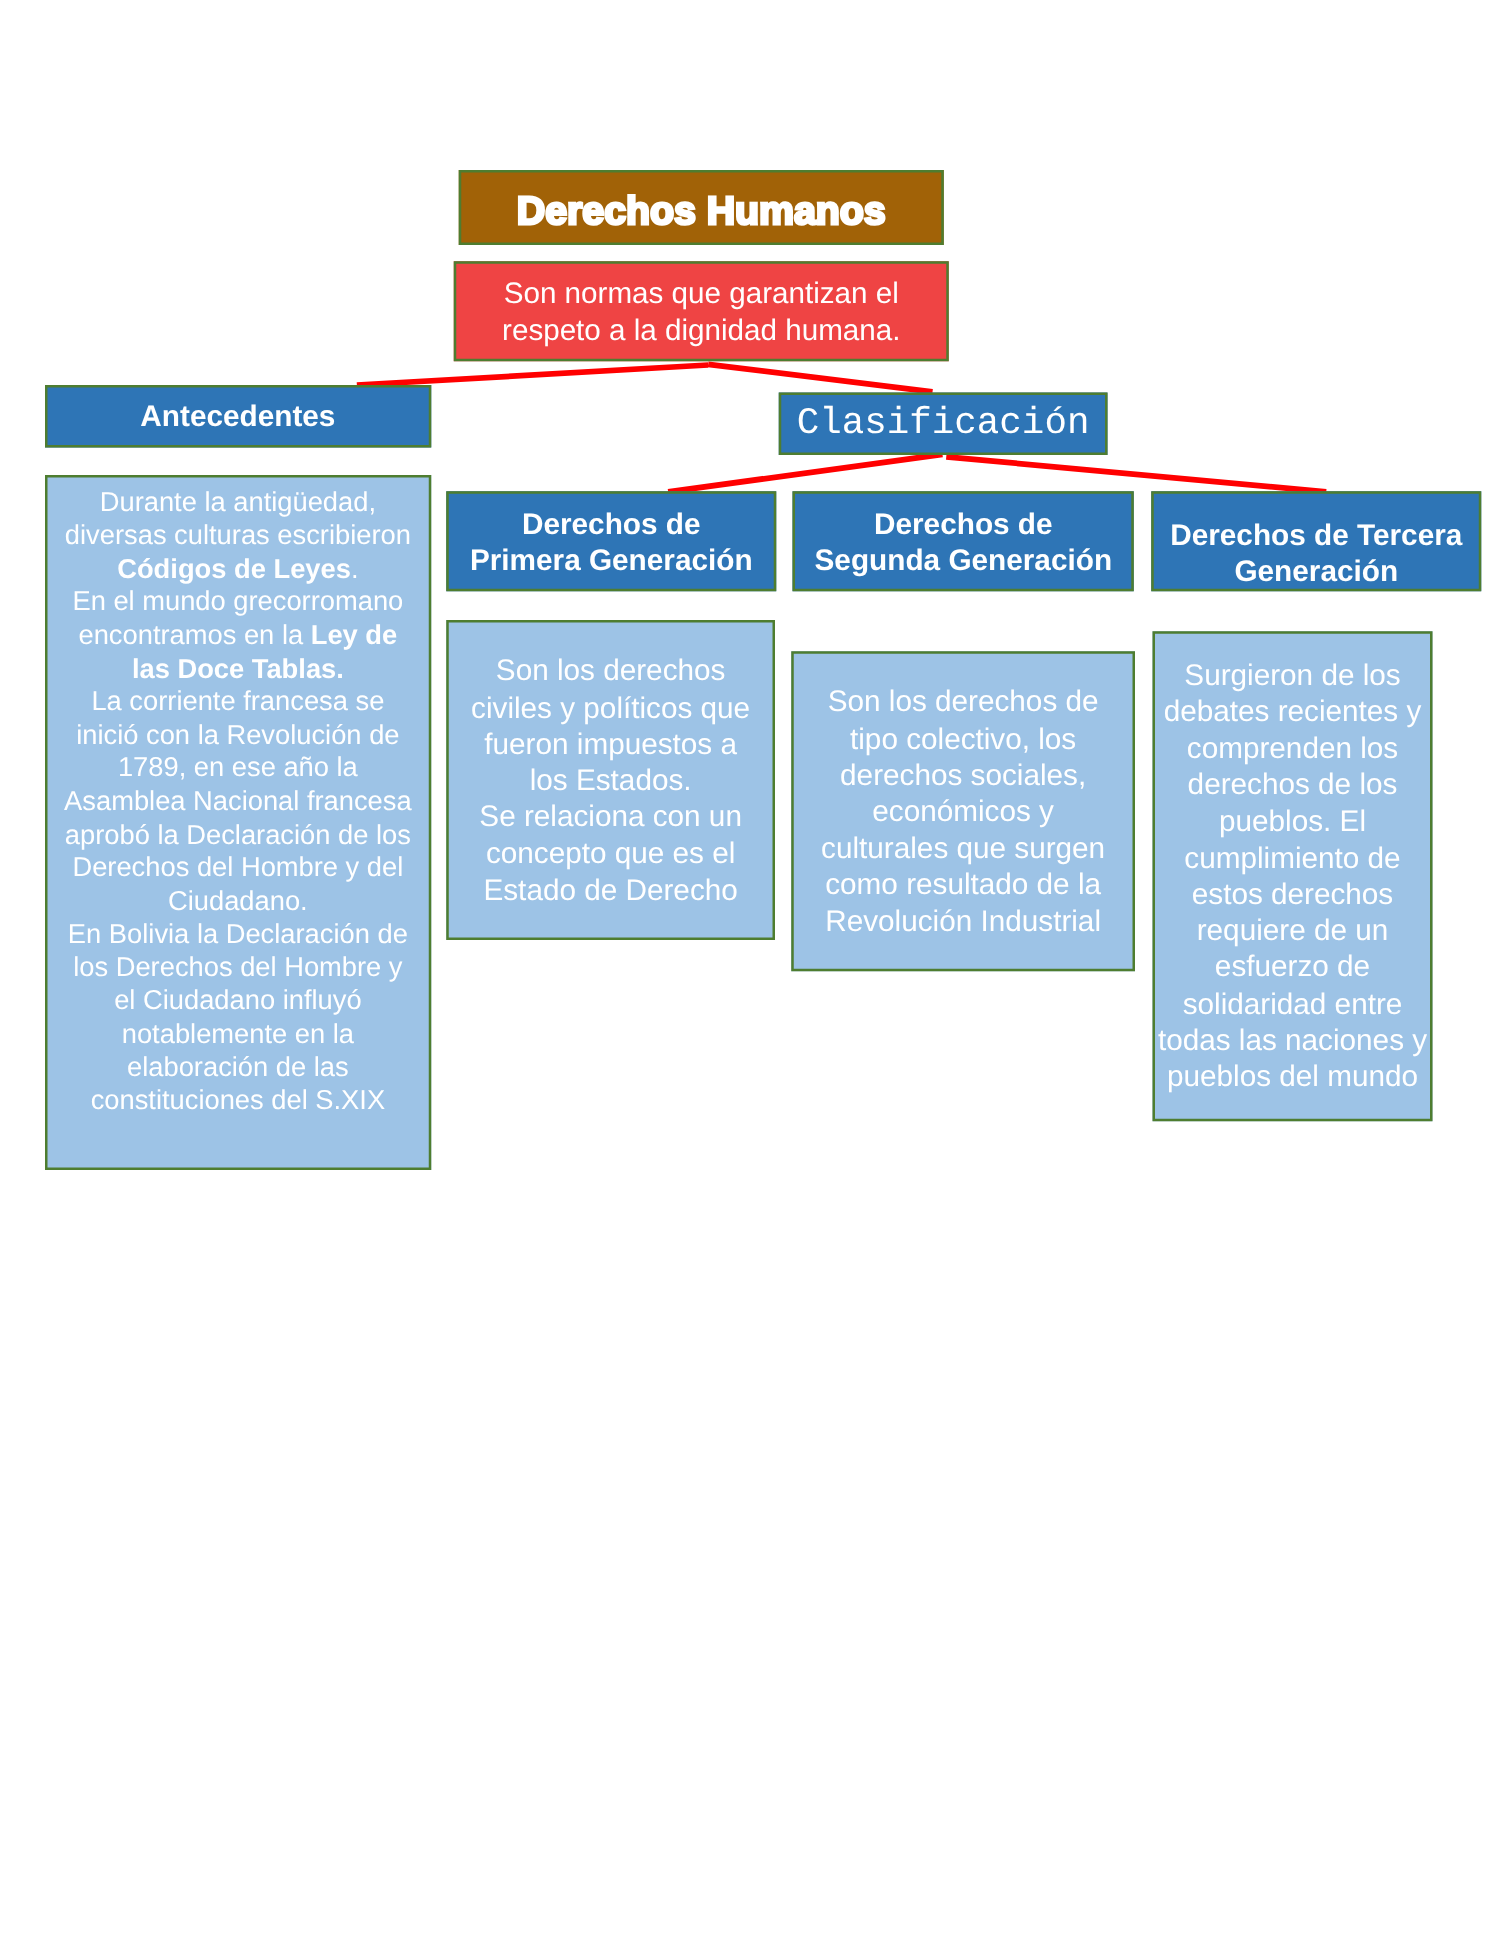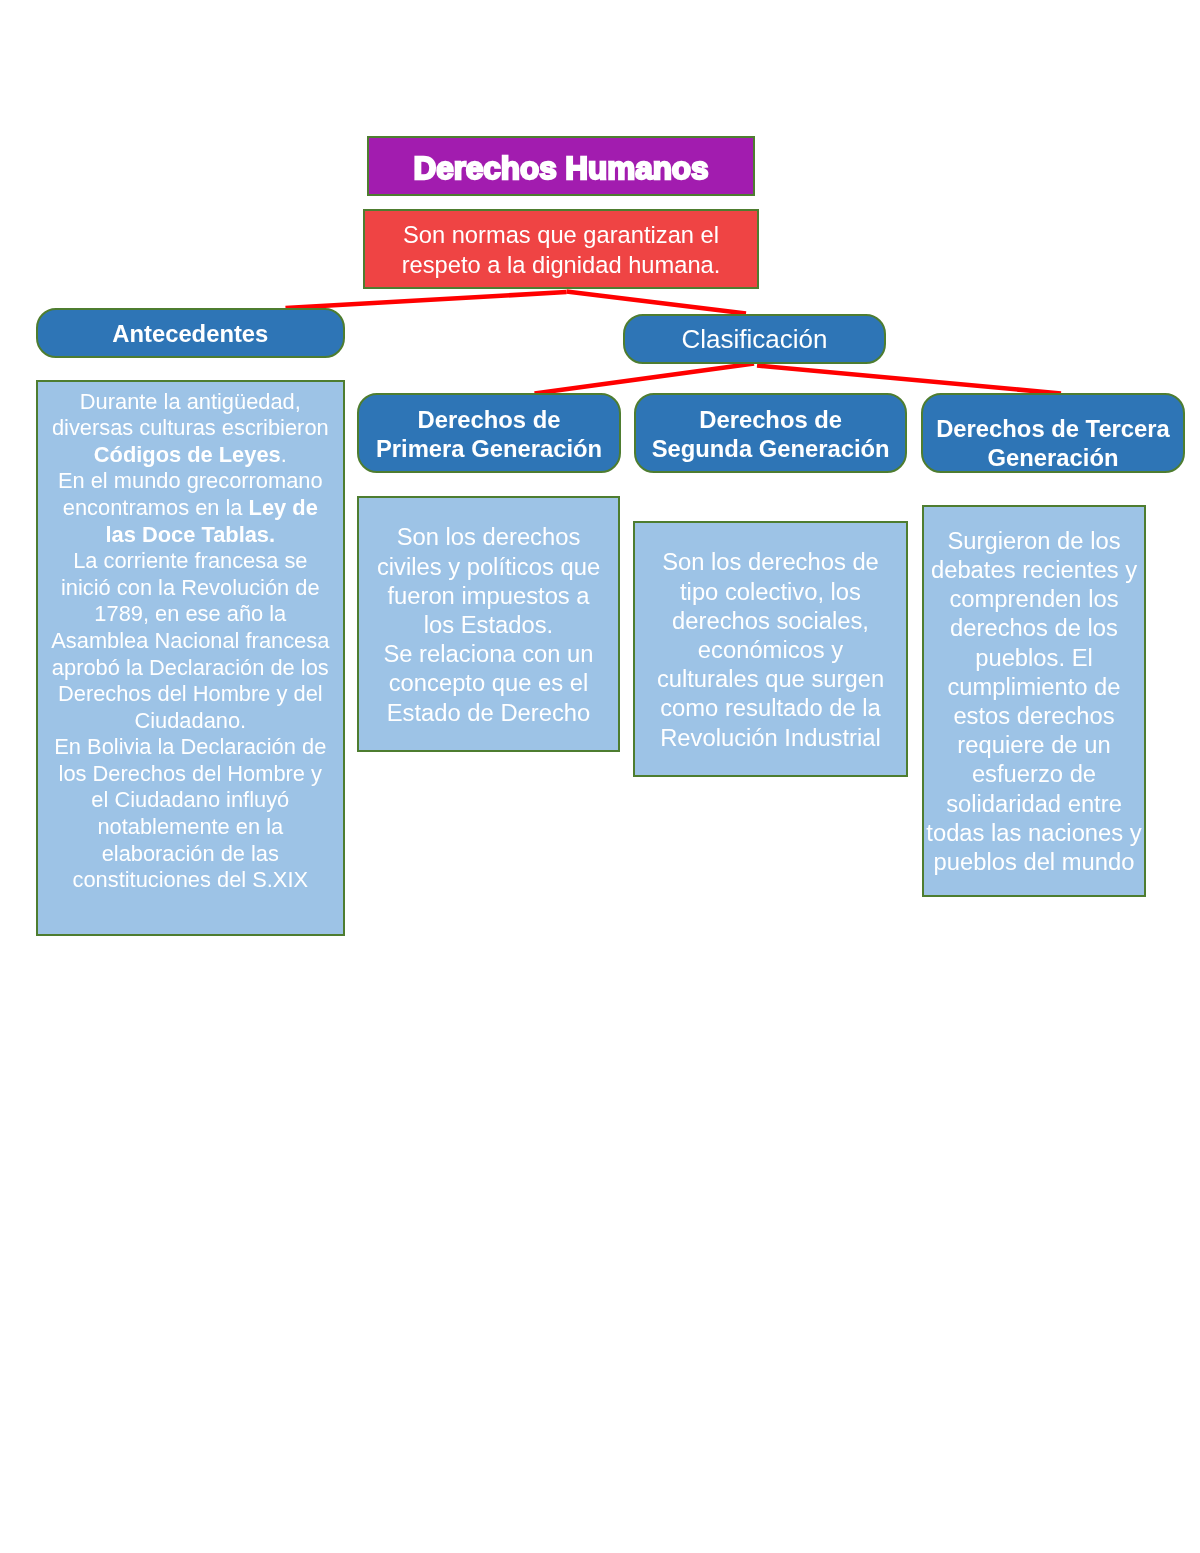--- a/index.html
+++ b/index.html
@@ -7,34 +7,34 @@
   body{width:1200px;height:1553px;background:#ffffff;
        font-family:"Liberation Sans",sans-serif;position:relative;overflow:hidden;}
   #canvas{position:absolute;left:0;top:0;width:1200px;height:1553px;}
   #connectors{position:absolute;left:0;top:0;width:1200px;height:1553px;}
 
   .node{position:absolute;box-sizing:border-box;border:2px solid #4E7D30;color:#ffffff;
         text-align:center;display:flex;align-items:center;justify-content:center;}
   .node > .txt{width:100%;}
 
   
-  .title-node{background:#a21caf;}
+  .title-node{background:#a16207;}
   .title-node .txt{font-weight:bold;font-size:31.5px;letter-spacing:-0.05px;
         -webkit-text-stroke:2.3px #ffffff;paint-order:stroke fill;
         position:relative;top:2.5px;}
 
   
   .def-node{background:#ef4444;}
   .def-node .txt{font-size:23.7px;line-height:29.3px;position:relative;top:1.7px;}
 
   
-  .head-node{background:#2E75B6;border-radius:20px;}
+  .head-node{background:#2E75B6;}
   .head-node .txt{font-weight:bold;font-size:23.8px;line-height:29.3px;
         position:relative;top:1.3px;}
-  .clasif-node .txt{font-weight:normal;font-size:26px;line-height:30px;top:0;}
+  .clasif-node .txt{font-weight:normal;font-size:30px;line-height:30px;top:0;font-family:Liberation Mono, monospace;}
 
   
   .body-node{background:#9DC3E6;align-items:flex-start;}
   .body-node .txt{font-size:23.78px;line-height:29.2px;padding-top:24.3px;}
   .gen3-body .txt{padding-top:18.8px;}
   .ant-body .txt{font-size:21.85px;line-height:26.6px;padding-top:6.2px;}
 </style>
 </head>
 <body>
 

